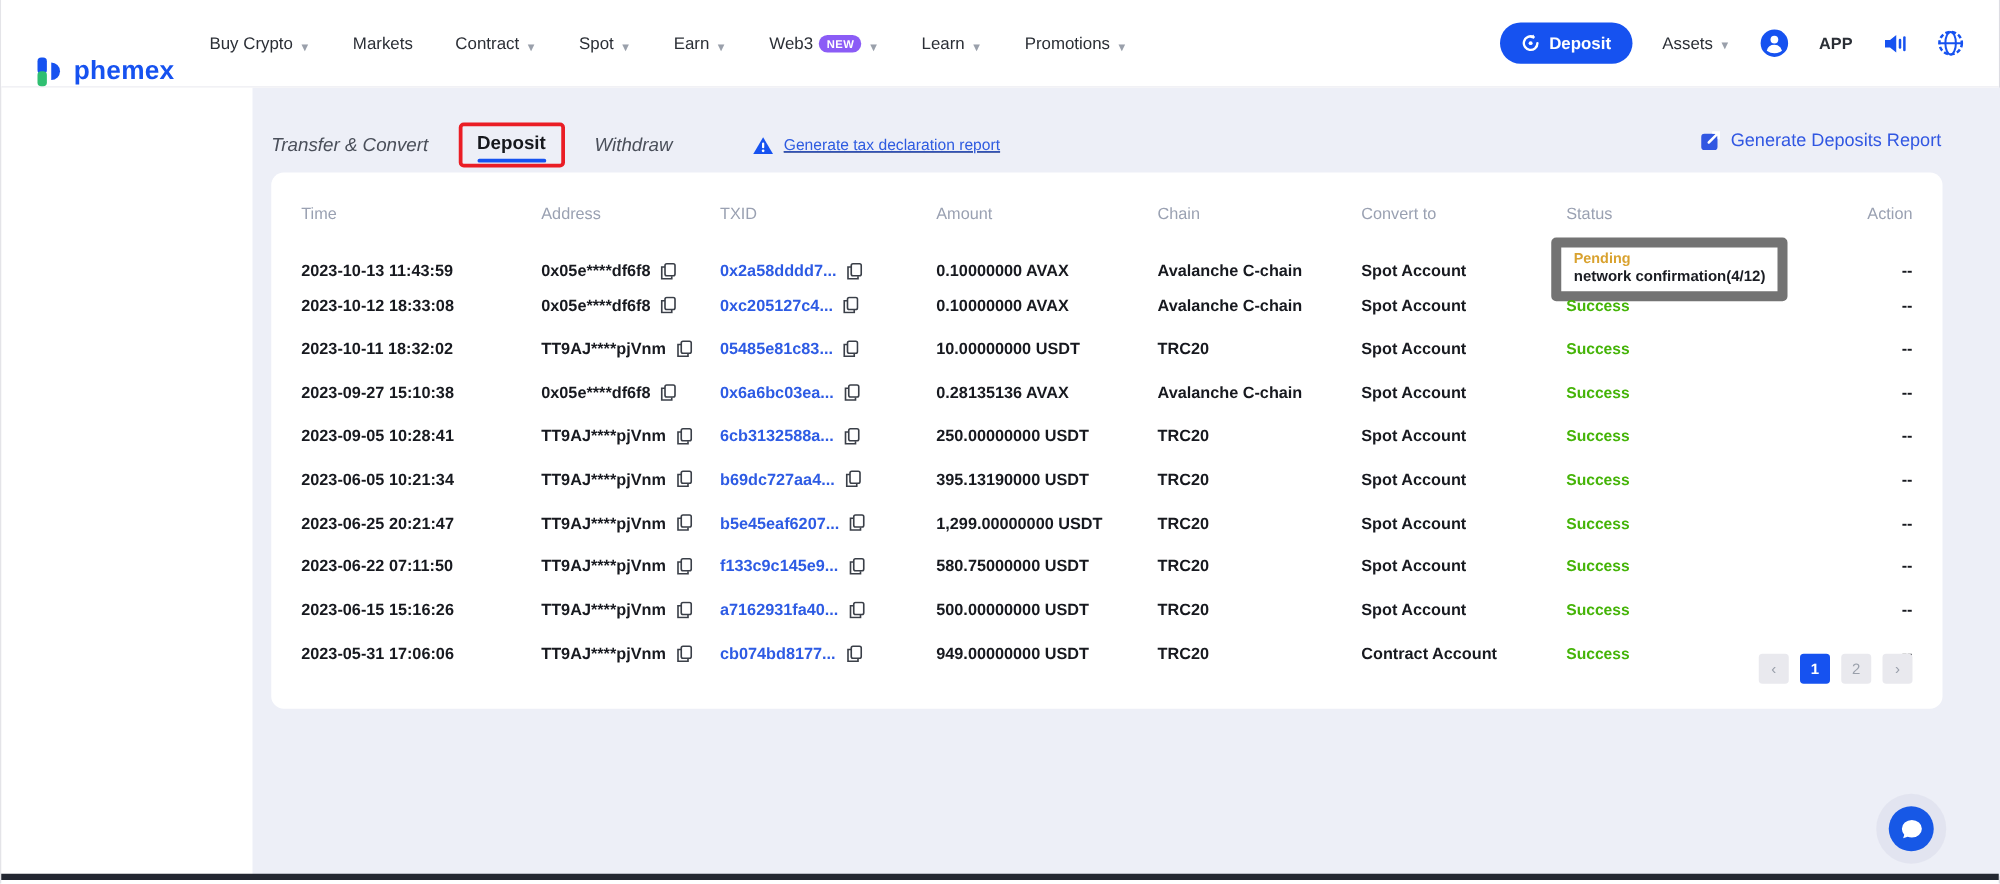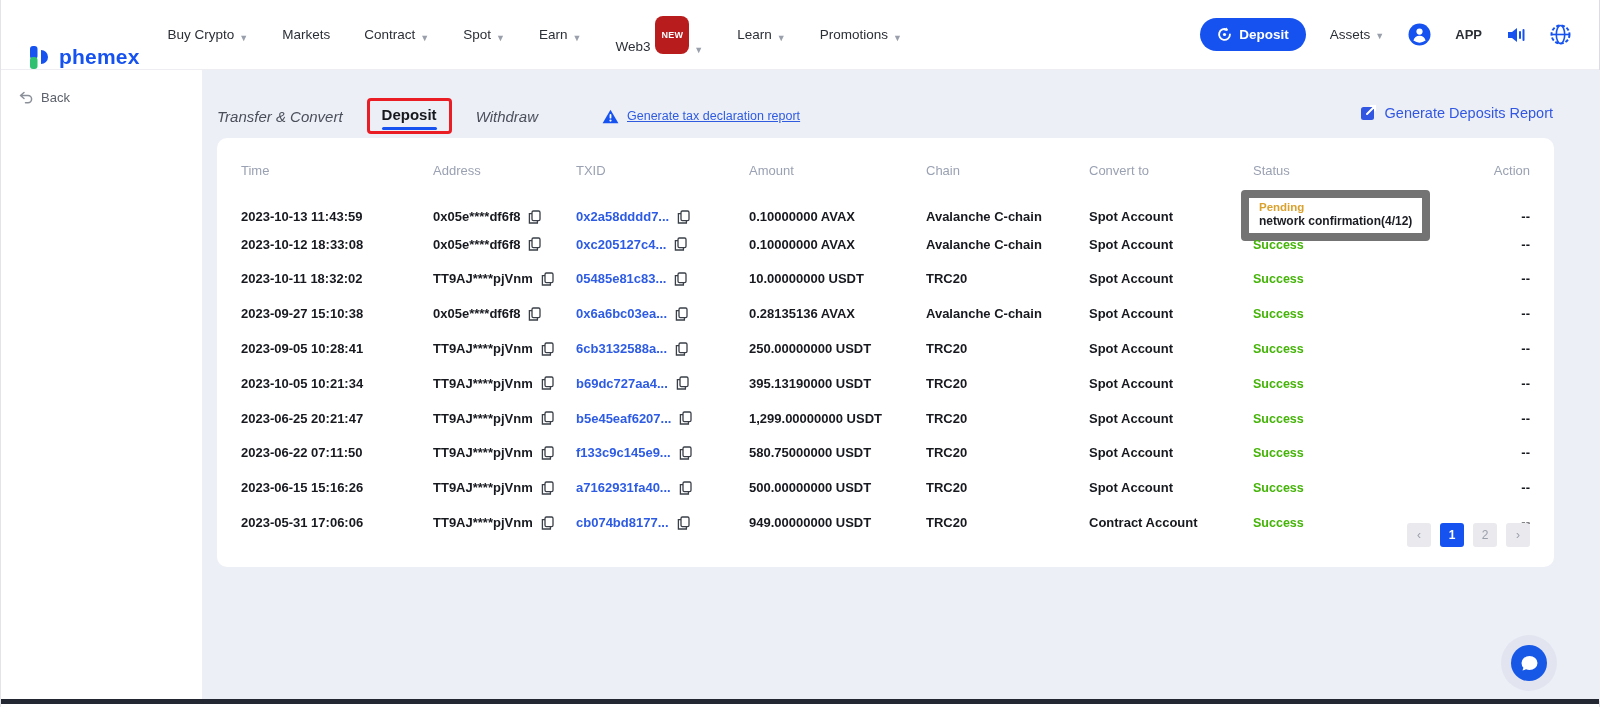--- a/index.html
+++ b/index.html
@@ -9,21 +9,21 @@
            border-left:1px solid #e4e4e8; border-right:1px solid #dcdce2; }
 
   
   .navbar { position:absolute; top:0; left:0; width:100%; height:70px; background:#fff;
             border-bottom:1px solid #ededf2; display:flex; align-items:center; padding:0 28px; z-index:5; }
   .logo { display:flex; align-items:center; gap:7px; margin-right:28px; cursor:pointer;margin-top:45px; }
   .logo-text { font-size:21px; font-weight:700; color:#1652f0; letter-spacing:.2px; }
   .nav-items { display:flex; align-items:center; gap:34px; }
   .nav-item { display:flex; align-items:flex-end; gap:5px; font-size:13.5px; color:#2b2f36; cursor:pointer; }
   .caret { font-size:9px; color:#9aa0ab; transform:translateY(1px); }
-  .badge-new { background:#b91c1c; color:#fff; font-size:9px; font-weight:700; padding:14px 6px;
+  .badge-new { background:#8b5cf6; color:#fff; font-size:9px; font-weight:700; padding:2px 6px;
                border-radius:8px; letter-spacing:.3px; }
   .nav-right { margin-left:auto; display:flex; align-items:center; gap:24px; }
   .deposit-pill { display:flex; align-items:center; gap:7px; background:#1652f0; color:#fff;
                   border:none; border-radius:17px; height:33px; padding:0 17px;
                   font-size:13.5px; font-weight:700; cursor:pointer; font-family:inherit; }
   .assets { display:flex; align-items:center; gap:5px; font-size:13.5px; color:#2b2f36; cursor:pointer; }
   .app-label { font-size:13px; font-weight:600; color:#2b2f36; cursor:pointer; }
   .icon-btn { display:flex; align-items:center; cursor:pointer; }
 
   
@@ -158,28 +158,20 @@
       <div class="icon-btn">
         <svg width="21" height="21" viewBox="0 0 21 21">
           <circle cx="10.5" cy="10.5" r="9" fill="none" stroke="#1652f0" stroke-width="2" stroke-dasharray="3.4 2"></circle>
           <ellipse cx="10.5" cy="10.5" rx="4.2" ry="9" fill="none" stroke="#1652f0" stroke-width="1.6"></ellipse>
           <line x1="1.5" y1="10.5" x2="19.5" y2="10.5" stroke="#1652f0" stroke-width="1.6"></line>
         </svg>
       </div>
     </div>
   </div>
 
-  <div class="sidebar">
-    <div class="back-row">
-      <svg width="14" height="13" viewBox="0 0 14 13">
-        <path d="M5 1.5 L1.5 4.5 L5 7.5 M1.5 4.5 H9 a3.6 3.6 0 0 1 0 7.2 H6.5" fill="none" stroke="#8a8f98" stroke-width="1.5" stroke-linecap="round" stroke-linejoin="round"></path>
-      </svg>
-      <span>Back</span>
-    </div>
-  </div>
 
   <div class="content">
 
     <div class="tabs-row">
       <span class="tab">Transfer &amp; Convert</span>
       <span class="tab-active-wrap">
         <span class="tab-active">Deposit</span>
       </span>
       <span class="tab">Withdraw</span>
       <span class="tax-link">
@@ -341,21 +333,21 @@
       </span>
     </div>
     <div>250.00000000 USDT</div>
     <div>TRC20</div>
     <div>Spot Account</div>
     <div><span class="st-success">Success</span></div>
     <div class="cell-action">--</div>
   </div>
 
   <div class="tgrid trow">
-    <div>2023-10-05 10:21:34</div>
+    <div>2023-06-05 10:21:34</div>
     <div class="cell-flex">
       <span>TT9AJ****pjVnm</span>
       <span class="copy-ic">
         <svg width="13" height="14" viewBox="0 0 13 14">
           <rect x="4" y="1" width="8" height="9.6" rx="1.4" fill="#fff" stroke="currentColor" stroke-width="1.3"></rect>
           <path d="M4 3.6 H1.4 V13 H9.4 V11" fill="none" stroke="currentColor" stroke-width="1.3"></path>
         </svg>
       </span>
     </div>
     <div class="cell-flex">

